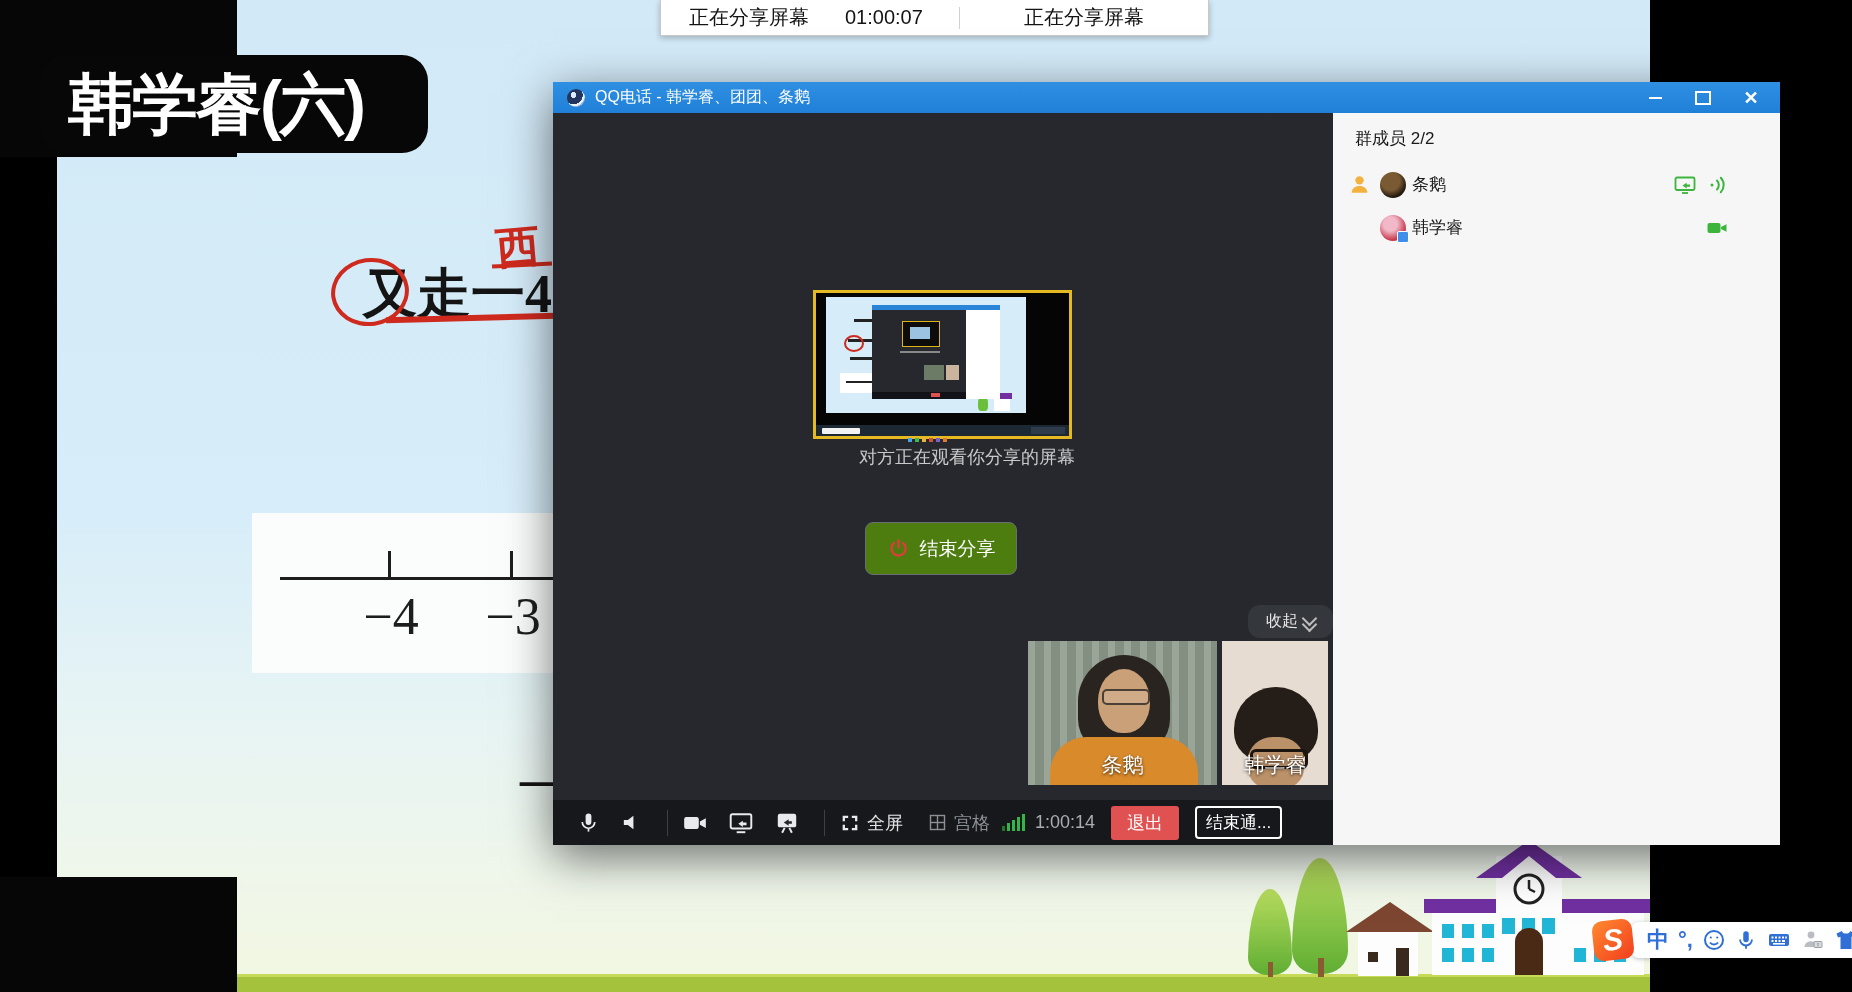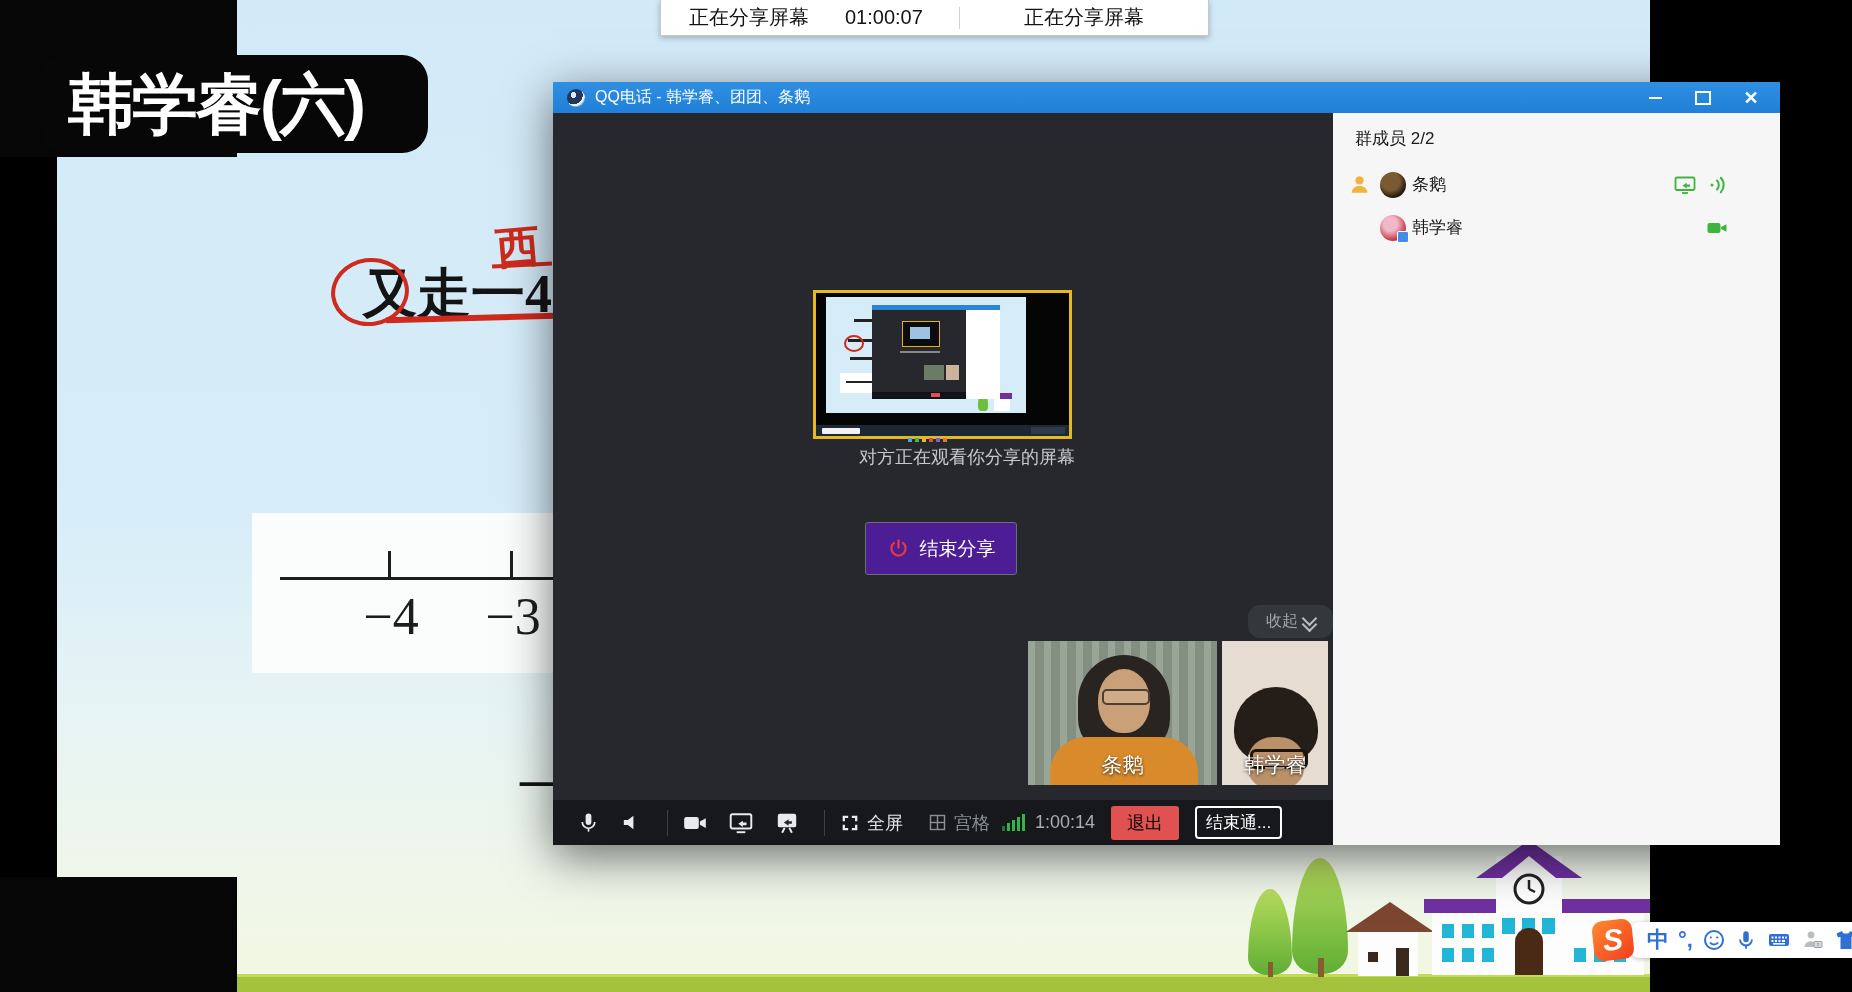--- a/index.html
+++ b/index.html
@@ -45,37 +45,37 @@
   .callarea{position:absolute;left:0;top:31px;width:828px;bottom:0;background:#26282d;}
   .panel{position:absolute;left:780px;top:31px;right:0;bottom:0;background:#f6f6f6;color:#1b1b1b;}
   
   .thumb{position:absolute;left:260px;top:177px;width:253px;height:143px;background:#050505;border:3px solid #e4b921;}
   .mini-slide{position:absolute;left:10px;top:4px;width:200px;height:116px;background:#d6ecf9;}
   .mk{position:absolute;background:#222;}
   .mini-qq{position:absolute;left:56px;top:12px;width:128px;height:94px;background:#26282d;}
   .mini-task{position:absolute;left:0;right:0;bottom:0;height:11px;background:#1d2835;}
   .dot{width:4px;height:4px;display:inline-block;margin-right:3px;}
   .status-text{position:absolute;left:0;top:332px;width:100%;text-align:center;color:#c9c9c9;font-size:18px;}
-  .endshare{position:absolute;left:312px;top:409px;width:150px;height:51px;border:1px solid #6a6d72;border-radius:3px;
-            background:#4c1d95;color:#fff;font-size:19px;display:flex;align-items:center;justify-content:center;gap:10px;}
-  .collapse{position:absolute;left:695px;top:492px;width:85px;height:33px;background:#34373c;color:#a3a3a3;font-size:16px;
+  .endshare{position:absolute;left:312px;top:409px;width:150px;height:51px;border:1px solid #6a6d72;border-radius:8px;
+            background:#4d7c0f;color:#fff;font-size:19px;display:flex;align-items:center;justify-content:center;gap:10px;}
+  .collapse{position:absolute;left:695px;top:492px;width:85px;height:33px;background:#34373c;color:#e5e5e5;font-size:16px;
             display:flex;align-items:center;justify-content:center;gap:4px;border-radius:12px;}
   .chev{width:9px;height:9px;border-right:2px solid #bdbdbd;border-bottom:2px solid #bdbdbd;transform:rotate(45deg);}
   .videos{position:absolute;left:475px;top:528px;display:flex;gap:5px;}
   .vid{position:relative;height:144px;overflow:hidden;}
   .vid-name{position:absolute;bottom:6px;width:100%;text-align:center;color:#fff;font-size:21px;text-shadow:0 1px 3px rgba(0,0,0,.8);}
   .toolbar{position:absolute;left:0;right:0;bottom:0;height:45px;background:#17181c;display:flex;align-items:center;padding:0 24px;box-sizing:border-box;}
   .tbi{display:flex;align-items:center;justify-content:center;margin-right:20px;}
   .tsep{width:1px;height:26px;background:#3c3f44;margin:0 14px 0 4px;}
   .tlabel{color:#e4e4e4;font-size:18px;margin-left:6px;}
   .glabel{color:#8a9096;font-size:18px;margin-left:6px;}
   .sig{display:flex;align-items:flex-end;gap:2px;margin:0 10px 0 6px;}
   .sigbar{width:3px;background:#35b44a;}
   .duration{color:#a9adb2;font-size:18px;}
-  .exitbtn{background:#e05251;color:#000000;font-size:18px;border-radius:3px;padding:5px 16px;margin-left:16px;}
+  .exitbtn{background:#e05251;color:#ffffff;font-size:18px;border-radius:3px;padding:5px 16px;margin-left:16px;}
   .endcall{border:2px solid #fff;color:#fff;font-size:17px;border-radius:4px;padding:3px 9px;margin-left:16px;white-space:nowrap;}
   
   .p-header{position:absolute;left:22px;top:14px;font-size:17px;}
   .mrow{position:absolute;left:0;width:100%;height:43px;display:flex;align-items:center;}
   .avatar{width:26px;height:26px;border-radius:50%;position:relative;}
   .mname{font-size:17px;margin-left:6px;}
   .mstat{position:absolute;right:50px;display:flex;align-items:center;gap:8px;}
   .badge{position:absolute;right:-3px;bottom:-2px;width:10px;height:10px;background:#3f8fe8;border-radius:2px;border:1px solid #fff;}
   
   .tray{position:absolute;left:1593px;top:920px;height:40px;z-index:9;display:flex;align-items:center;}

